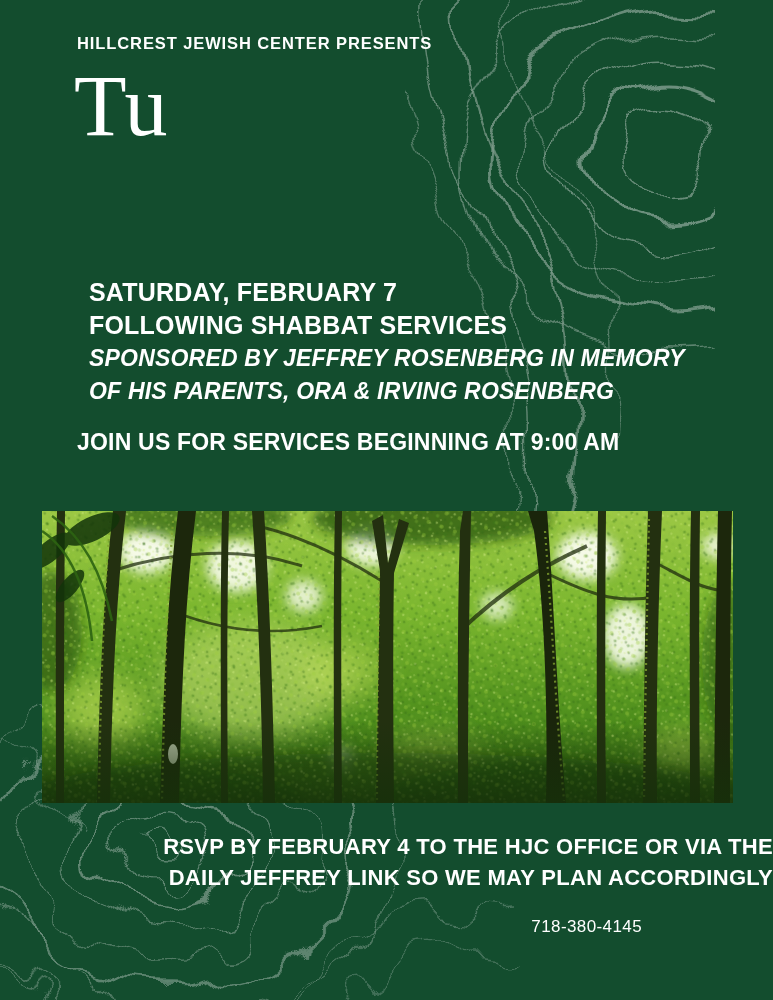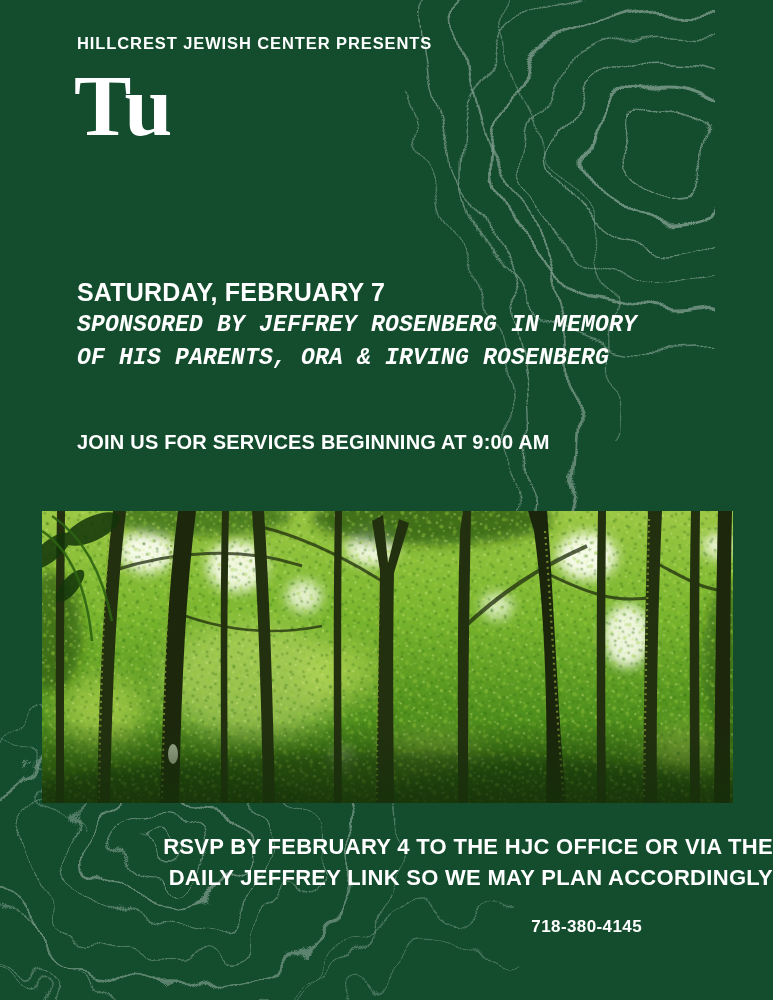--- a/index.html
+++ b/index.html
@@ -21,45 +21,45 @@
 
   .txt{color:#FFFFFF;}
 
   .presents{
     position:absolute;left:77px;top:34px;
     font-size:16.5px;font-weight:700;letter-spacing:0.9px;
   }
   .title{
     position:absolute;left:74px;top:60px;
     font-family:"Liberation Serif", serif;
-    font-weight:700;
+    font-weight:400;
     font-size:86px;line-height:92px;letter-spacing:1px;
   }
   .event{
-    position:absolute;left:77px;top:276px;
+    position:absolute;left:89px;top:276px;
     font-size:25px;font-weight:700;line-height:33px;letter-spacing:0.2px;
   }
-  .event .sponsor{font-style:italic;font-size:23px;font-family:Liberation Mono, monospace;}
+  .event .sponsor{font-style:italic;font-size:23px;}
   .services{
     position:absolute;left:77px;top:429px;
-    font-size:20px;font-weight:700;line-height:27px;letter-spacing:0.2px;
+    font-size:23px;font-weight:700;line-height:27px;letter-spacing:0.2px;
   }
   .photo{
     position:absolute;left:42px;top:511px;width:691px;height:292px;
   }
   .photo svg{display:block;}
   .rsvp{
     position:absolute;left:0;top:831px;width:773px;
     text-align:right;
     font-size:22px;font-weight:700;line-height:31px;letter-spacing:0.3px;
   }
   .contact{
     position:absolute;right:73px;top:914px;
     text-align:right;
-    font-size:17px;font-weight:700;line-height:26px;letter-spacing:0.4px;
+    font-size:17px;font-weight:400;line-height:26px;letter-spacing:0.4px;
   }
 </style>
 </head>
 <body>
 
 <div class="flyer">
 
   <svg class="contour contour-tr" width="310" height="520" viewBox="0 0 310 520">
     <defs>
       <filter id="warpA" x="-40%" y="-40%" width="180%" height="180%">
@@ -105,20 +105,21 @@
   </svg>
 
   <div class="txt presents">HILLCREST JEWISH CENTER PRESENTS</div>
 
   <div class="txt title">
     <div>Tu</div>
   </div>
 
   <div class="txt event">
     <div>SATURDAY, FEBRUARY 7</div>
+    <div>FOLLOWING SHABBAT SERVICES</div>
     <div class="sponsor">SPONSORED BY JEFFREY ROSENBERG IN MEMORY</div>
     <div class="sponsor">OF HIS PARENTS, ORA &amp; IRVING ROSENBERG</div>
   </div>
 
   <div class="txt services">
     <div>JOIN US FOR SERVICES BEGINNING AT 9:00 AM</div>
   </div>
 
   <div class="photo">
     <svg width="691" height="292" viewBox="0 0 691 292" preserveAspectRatio="none">

